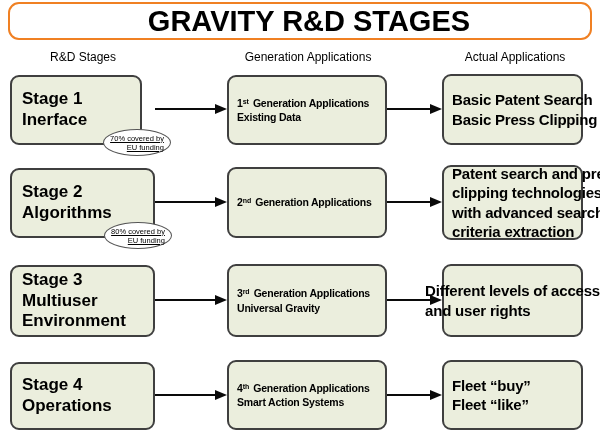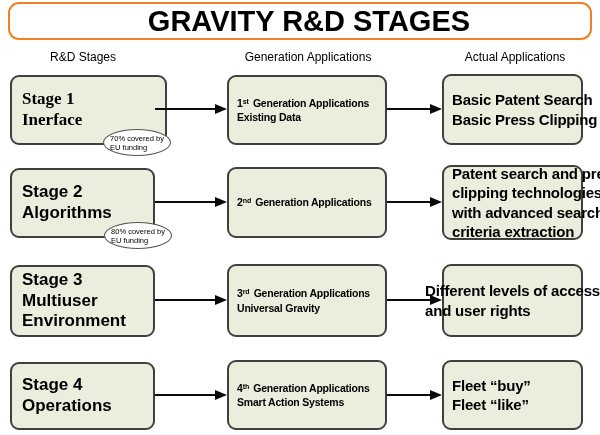--- a/index.html
+++ b/index.html
@@ -35,21 +35,21 @@
   .gen-line1 sup { font-size:7px; vertical-align:3px; letter-spacing:0; }
   .gen-rest { margin-left:4px; }
   .act-box { padding:6px 8px; }
   .act-text {
     font-size:15px; font-weight:bold; line-height:1.3;
     letter-spacing:-0.2px; white-space:pre;
   }
   .bubble {
     position:absolute; background:#ffffff; border:1.5px solid #555555;
     border-radius:50%; z-index:2; box-sizing:border-box;
-    display:flex; align-items:center; justify-content:center; text-align:left;
+    display:flex; align-items:center; justify-content:center; text-align:right;text-decoration:underline;
   }
   .bubble span { font-size:7.5px; line-height:1.2; white-space:pre; }
   .arrow { position:absolute; height:2px; background:#0a0a0a; }
   .arrow::after {
     content:""; position:absolute; left:100%; top:50%; margin-top:-5px;
     width:0; height:0; border-left:12px solid #0a0a0a;
     border-top:5px solid transparent; border-bottom:5px solid transparent;
   }
 </style>
 </head>
@@ -59,21 +59,21 @@
 
   <div class="title-box">
     <span class="title-text">GRAVITY R&amp;D STAGES</span>
   </div>
 
   <div class="col-header" style="left:18px; width:130px;">R&amp;D Stages</div>
   <div class="col-header" style="left:228px; width:160px;">Generation Applications</div>
   <div class="col-header" style="left:440px; width:150px;">Actual Applications</div>
 
   <div>
-    <div class="box stage-box" style="left:10px; top:75px; width:157px; height:70px;font-family:Liberation Serif, serif;">
+    <div class="box stage-box" style="left:10px; top:75px; width:132px; height:70px;">
       <span class="stage-text">Stage 1
 Inerface</span>
     </div>
     <div class="bubble" style="left:103px; top:129px; width:68px; height:27px;">
       <span>70% covered by
 EU funding</span>
     </div>
     <div class="arrow" style="left:155px; top:108px; width:60px;"></div>
     <div class="box gen-box" style="left:227px; top:75px; width:160px; height:70px;">
       <div class="gen-line1"><span>1</span><sup>st</sup><span class="gen-rest">Generation Applications</span></div>

